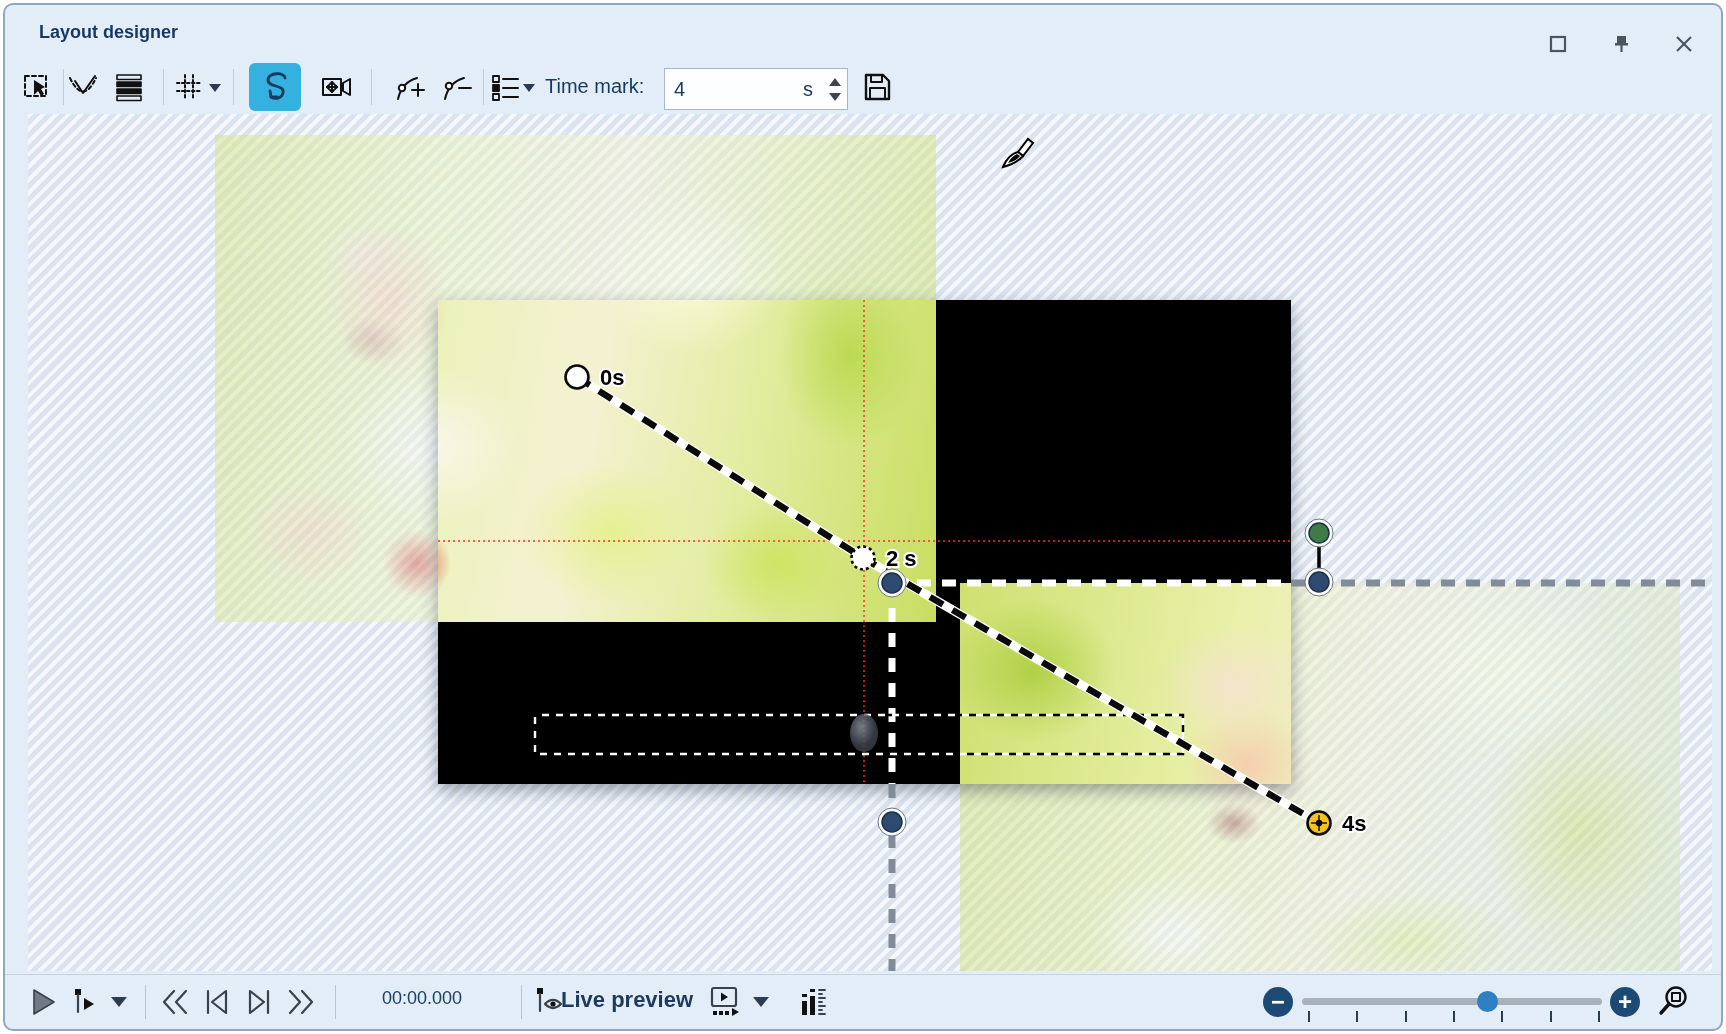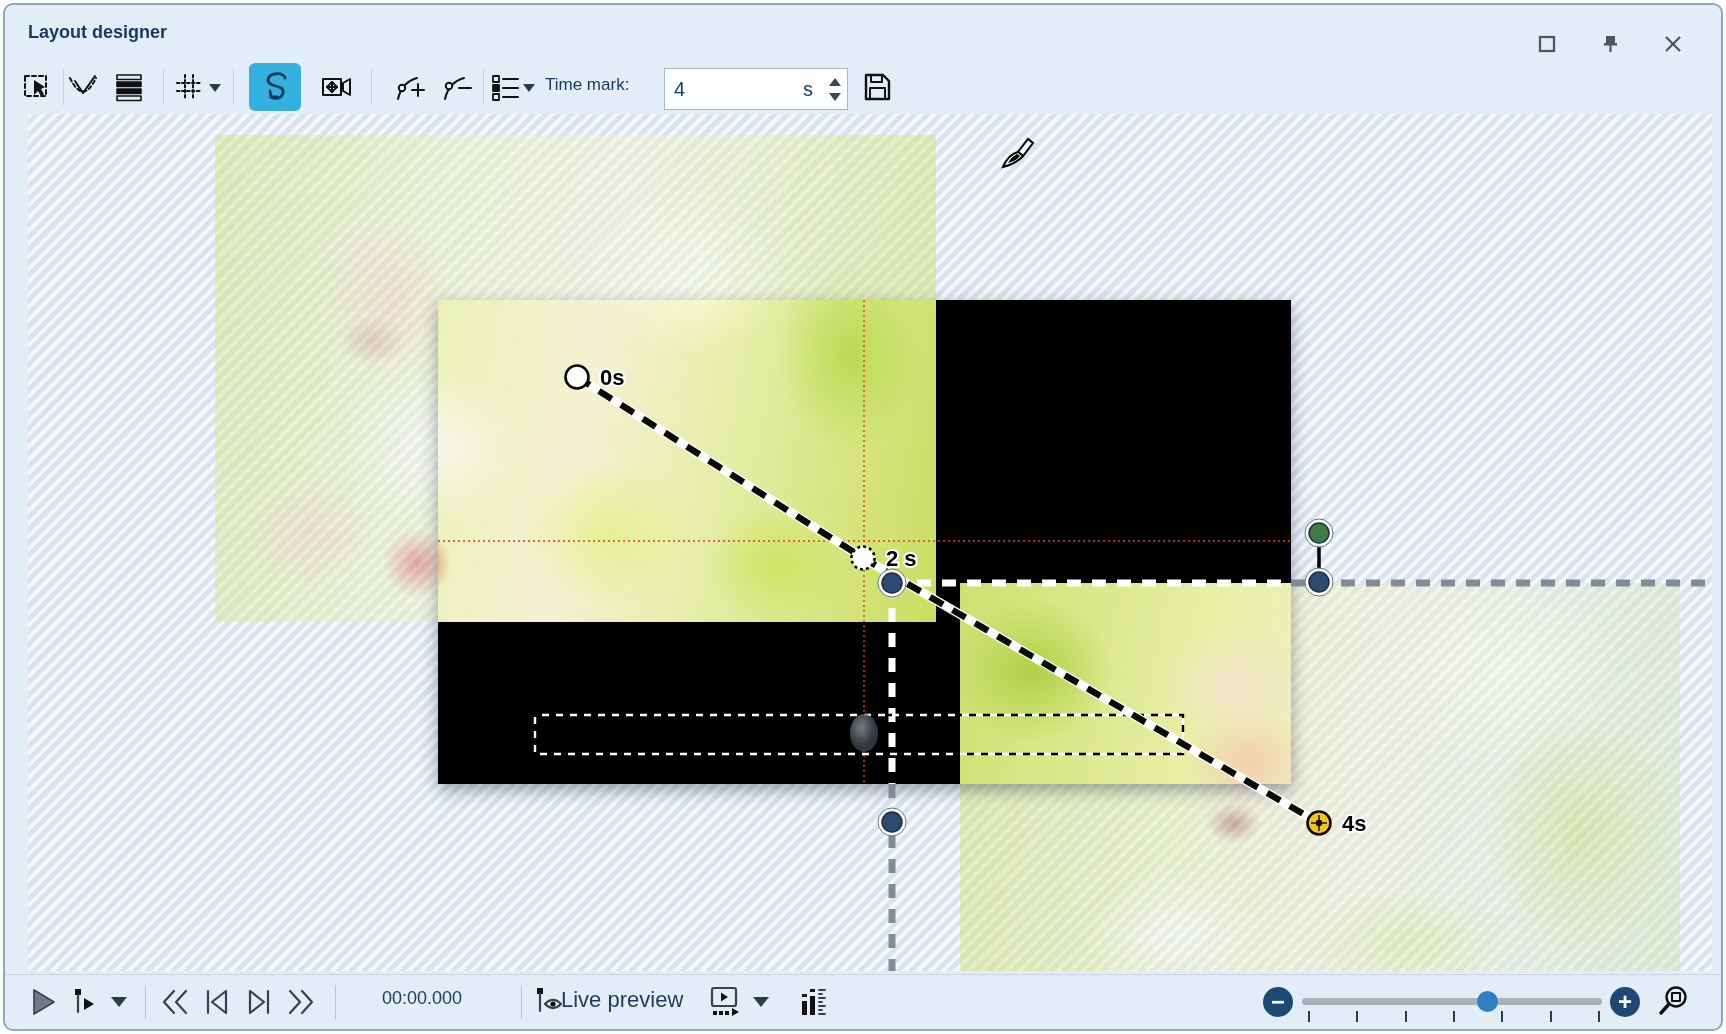--- a/index.html
+++ b/index.html
@@ -1,32 +1,32 @@
 <!DOCTYPE html>
 <html><head>
 <meta charset="utf-8">
 <style>
   html,body{margin:0;padding:0;width:1726px;height:1034px;background:#fff;
     font-family:"Liberation Sans",sans-serif;overflow:hidden;}
   .window{position:absolute;left:3px;top:3px;width:1716px;height:1024px;
     border:2px solid #94a6bc;border-radius:10px;background:#e3edf8;overflow:hidden;}
   
-  .titlebar{position:absolute;left:0;top:0;right:0;height:56px;}
+  .titlebar{position:absolute;left:11px;top:0;right:0;height:56px;}
   .title{position:absolute;left:23px;top:17px;font-size:18px;font-weight:bold;color:#16395f;}
   .winbtn{position:absolute;top:24px;width:34px;height:30px;display:flex;align-items:center;justify-content:center;cursor:default;}
   .winbtn svg{stroke:#4a5560;fill:none;stroke-width:2.2;}
   
   .toolbar{position:absolute;left:0;top:54px;right:0;height:56px;}
   .tbtn{position:absolute;top:4px;width:44px;height:48px;display:flex;align-items:center;justify-content:center;border-radius:6px;}
   .tbtn svg{stroke:#111;fill:none;stroke-width:2;stroke-linecap:round;stroke-linejoin:round;}
   .tbtn.active{background:#35b1e0;}
   .tbtn.active svg{stroke:#173a5e;stroke-width:2.8;}
   .tsep{position:absolute;top:10px;width:1px;height:36px;background:#c2cddb;}
   .caret{position:absolute;top:25px;width:0;height:0;border-left:6px solid transparent;border-right:6px solid transparent;border-top:8px solid #2c3c50;}
-  .tm-label{position:absolute;top:16px;font-size:17px;color:#16395f;}
+  .tm-label{position:absolute;top:16px;font-size:20px;color:#16395f;}
   .tm-box{position:absolute;left:659px;top:9px;width:182px;height:40px;background:#fdfeff;border:1px solid #a9b6c6;display:flex;align-items:center;}
   .tm-input{flex:1;border:none;outline:none;background:transparent;font-size:20px;color:#16395f;padding-left:9px;font-family:"Liberation Sans",sans-serif;width:110px;}
   .tm-unit{font-size:20px;color:#16395f;padding-right:10px;}
   .spin{width:24px;height:38px;display:flex;flex-direction:column;align-items:center;justify-content:center;gap:7px;}
   .spin .up{width:0;height:0;border-left:6px solid transparent;border-right:6px solid transparent;border-bottom:8px solid #3c4650;}
   .spin .dn{width:0;height:0;border-left:6px solid transparent;border-right:6px solid transparent;border-top:8px solid #3c4650;}
   
   .canvas{position:absolute;left:23px;top:109px;width:1684px;height:857px;overflow:hidden;
     background:repeating-linear-gradient(135deg,#f4f8fc 0px,#f4f8fc 4px,#dbe4ee 4px,#dbe4ee 9px);}
   .photo{position:absolute;}
@@ -61,21 +61,21 @@
     box-shadow:0 6px 16px rgba(50,60,80,.45);z-index:2;}
   .overlay{position:absolute;left:0;top:0;z-index:5;pointer-events:none;}
   .mlabel{font-size:22px;font-weight:bold;fill:#000;stroke:#fff;stroke-width:4px;paint-order:stroke;}
   
   .bottombar{position:absolute;left:0;right:0;bottom:0;height:54px;border-top:1px solid #c9d3e0;}
   .bbtn{position:absolute;top:6px;width:40px;height:42px;display:flex;align-items:center;justify-content:center;}
   .bbtn svg{stroke:#39414b;fill:none;stroke-width:2.2;stroke-linejoin:round;stroke-linecap:round;}
   .bsep{position:absolute;top:10px;width:1px;height:34px;background:#b9c4d3;}
   .bcaret{position:absolute;top:22px;width:0;height:0;border-left:8px solid transparent;border-right:8px solid transparent;border-top:10px solid #2c3c50;}
   .time{position:absolute;left:352px;top:13px;width:130px;font-size:18px;color:#1c3f66;text-align:center;}
-  .lp-label{position:absolute;left:556px;top:12px;font-size:22px;color:#1e3a5c;}
+  .lp-label{position:absolute;left:556px;top:12px;font-size:22px;color:#1e3a5c;font-weight:bold;}
   .zoombtn{position:absolute;top:12px;width:30px;height:30px;border-radius:50%;background:#1c4a74;color:#fff;
     display:flex;align-items:center;justify-content:center;font-size:24px;font-weight:bold;line-height:1;}
   .ztrack{position:absolute;left:1297px;top:23px;width:300px;height:7px;border-radius:4px;background:#a8b0ba;}
   .zthumb{position:absolute;left:1472px;top:16px;width:21px;height:21px;border-radius:50%;background:#2f80c3;}
   .zticks{position:absolute;left:1303px;top:36px;width:292px;height:12px;display:flex;justify-content:space-between;}
   .zticks i{width:2px;height:11px;background:#2c3c50;}
 </style>
 </head>
 <body>
 

